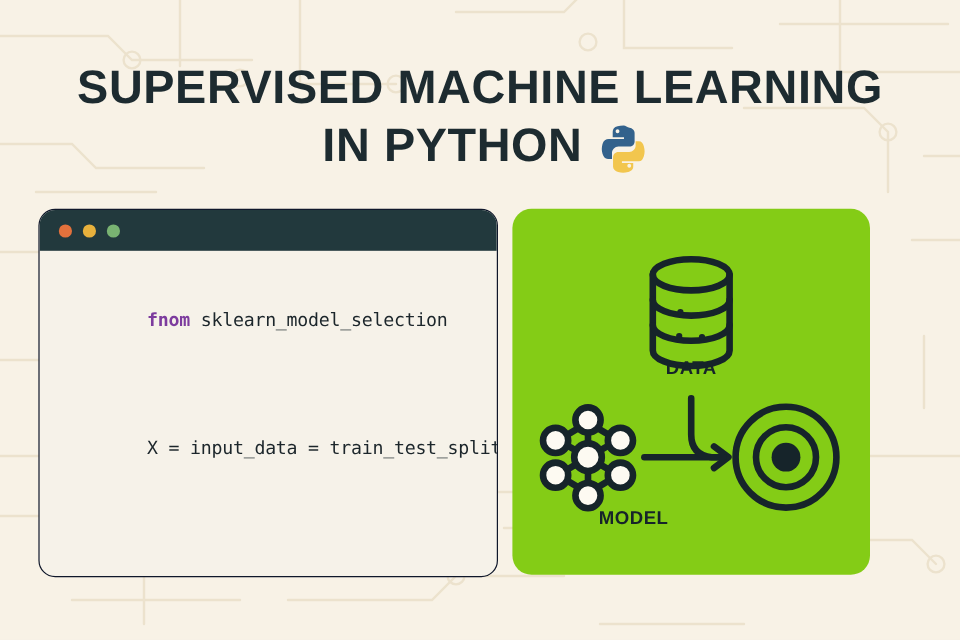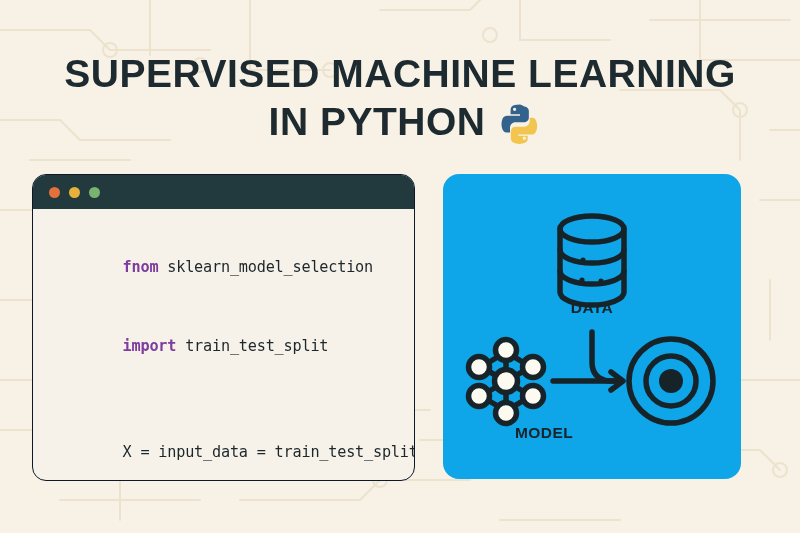--- a/index.html
+++ b/index.html
@@ -99,25 +99,25 @@
     color: #1c262b;
     letter-spacing: -0.2px;
   }
   .code-line { white-space: pre; }
   .code-line.blank { height: 26.5px; }
   .kw { color: #7d3c9e; font-weight: bold; }
 
   
   #diagram-panel {
     position: absolute;
-    left: 443px;
+    left: 427px;
     top: 174px;
     width: 298px;
     height: 305px;
-    background: #0ea5e9;
+    background: #84cc16;
     border-radius: 16px;
   }
   #diagram-svg {
     position: absolute;
     left: 0; top: 0;
     width: 298px;
     height: 305px;
   }
   .diagram-label {
     position: absolute;
@@ -197,23 +197,20 @@
   <div id="code-window">
     <div id="code-titlebar">
       <span class="dot dot-close"></span>
       <span class="dot dot-min"></span>
       <span class="dot dot-max"></span>
     </div>
     <div id="code-body">
       <div class="code-line">
         <span class="kw">fnom</span><span> sklearn_model_selection</span>
       </div>
-      <div class="code-line">
-        <span class="kw">import</span><span> train_test_split</span>
-      </div>
       <div class="code-line blank"></div>
       <div class="code-line">
         <span>X = input_data = train_test_split)</span>
       </div>
 
     </div>
   </div>
 
   <div id="diagram-panel">
     <svg id="diagram-svg" viewBox="0 0 298 305" xmlns="http://www.w3.org/2000/svg">

